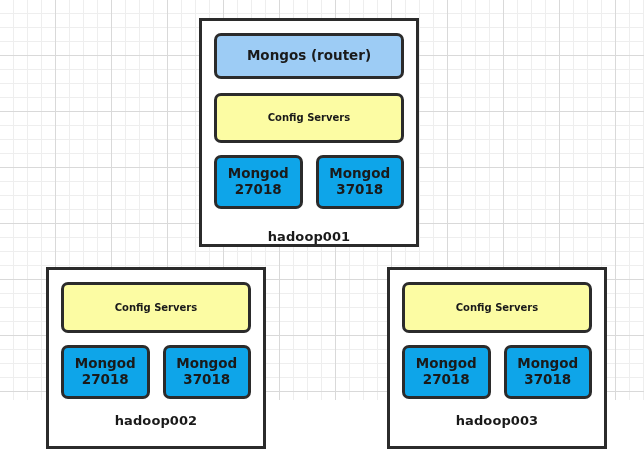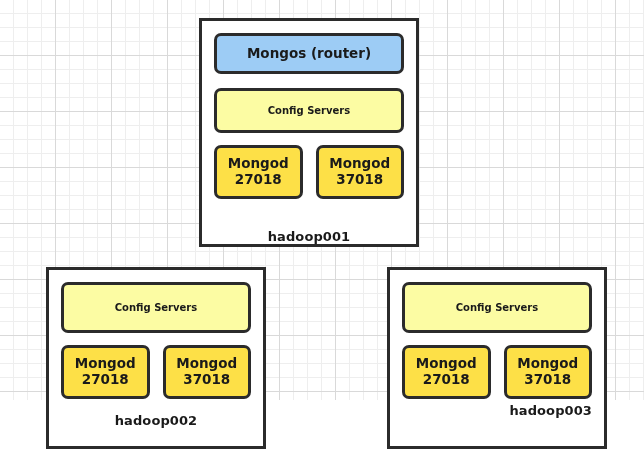--- a/index.html
+++ b/index.html
@@ -57,21 +57,21 @@
 
   .node-router {
     background-color: #9dccf5;
     font-size: 13.5px;
   }
   .node-config {
     background-color: #fcfca3;
     font-size: 10px;
   }
   .node-mongod {
-    background-color: #fde047;
+    background-color: #0ea5e9;
     font-size: 13.5px;
   }
 
   .node-line {
     display: block;
   }
 
   .mongod-row {
     display: flex;
     flex-direction: row;
@@ -104,21 +104,21 @@
   }
   #host-1 .mongod-row {
     margin-top: 12px;
     gap: 13px;
   }
   #host-1 .node-mongod {
     width: 90px;
     height: 54px;
   }
   #host-1 .host-label {
-    margin-top: 30px;
+    margin-top: 20px;
   }
 
   
   #host-2 {
     left: 46px;
     top: 267px;
     width: 220px;
     height: 182px;
     padding: 12px 12px 0 12px;
   }
@@ -153,22 +153,21 @@
   }
   #host-3 .mongod-row {
     margin-top: 12px;
     gap: 13px;
   }
   #host-3 .node-mongod {
     width: 90px;
     height: 54px;
   }
   #host-3 .host-label {
-    margin-top: 4px;
-    text-align: right;
+    margin-top: 14px;
   }
 </style>
 </head>
 <body>
 
 <div id="canvas">
 
   <div id="host-1" class="host-box">
 
     <div class="node node-router">

